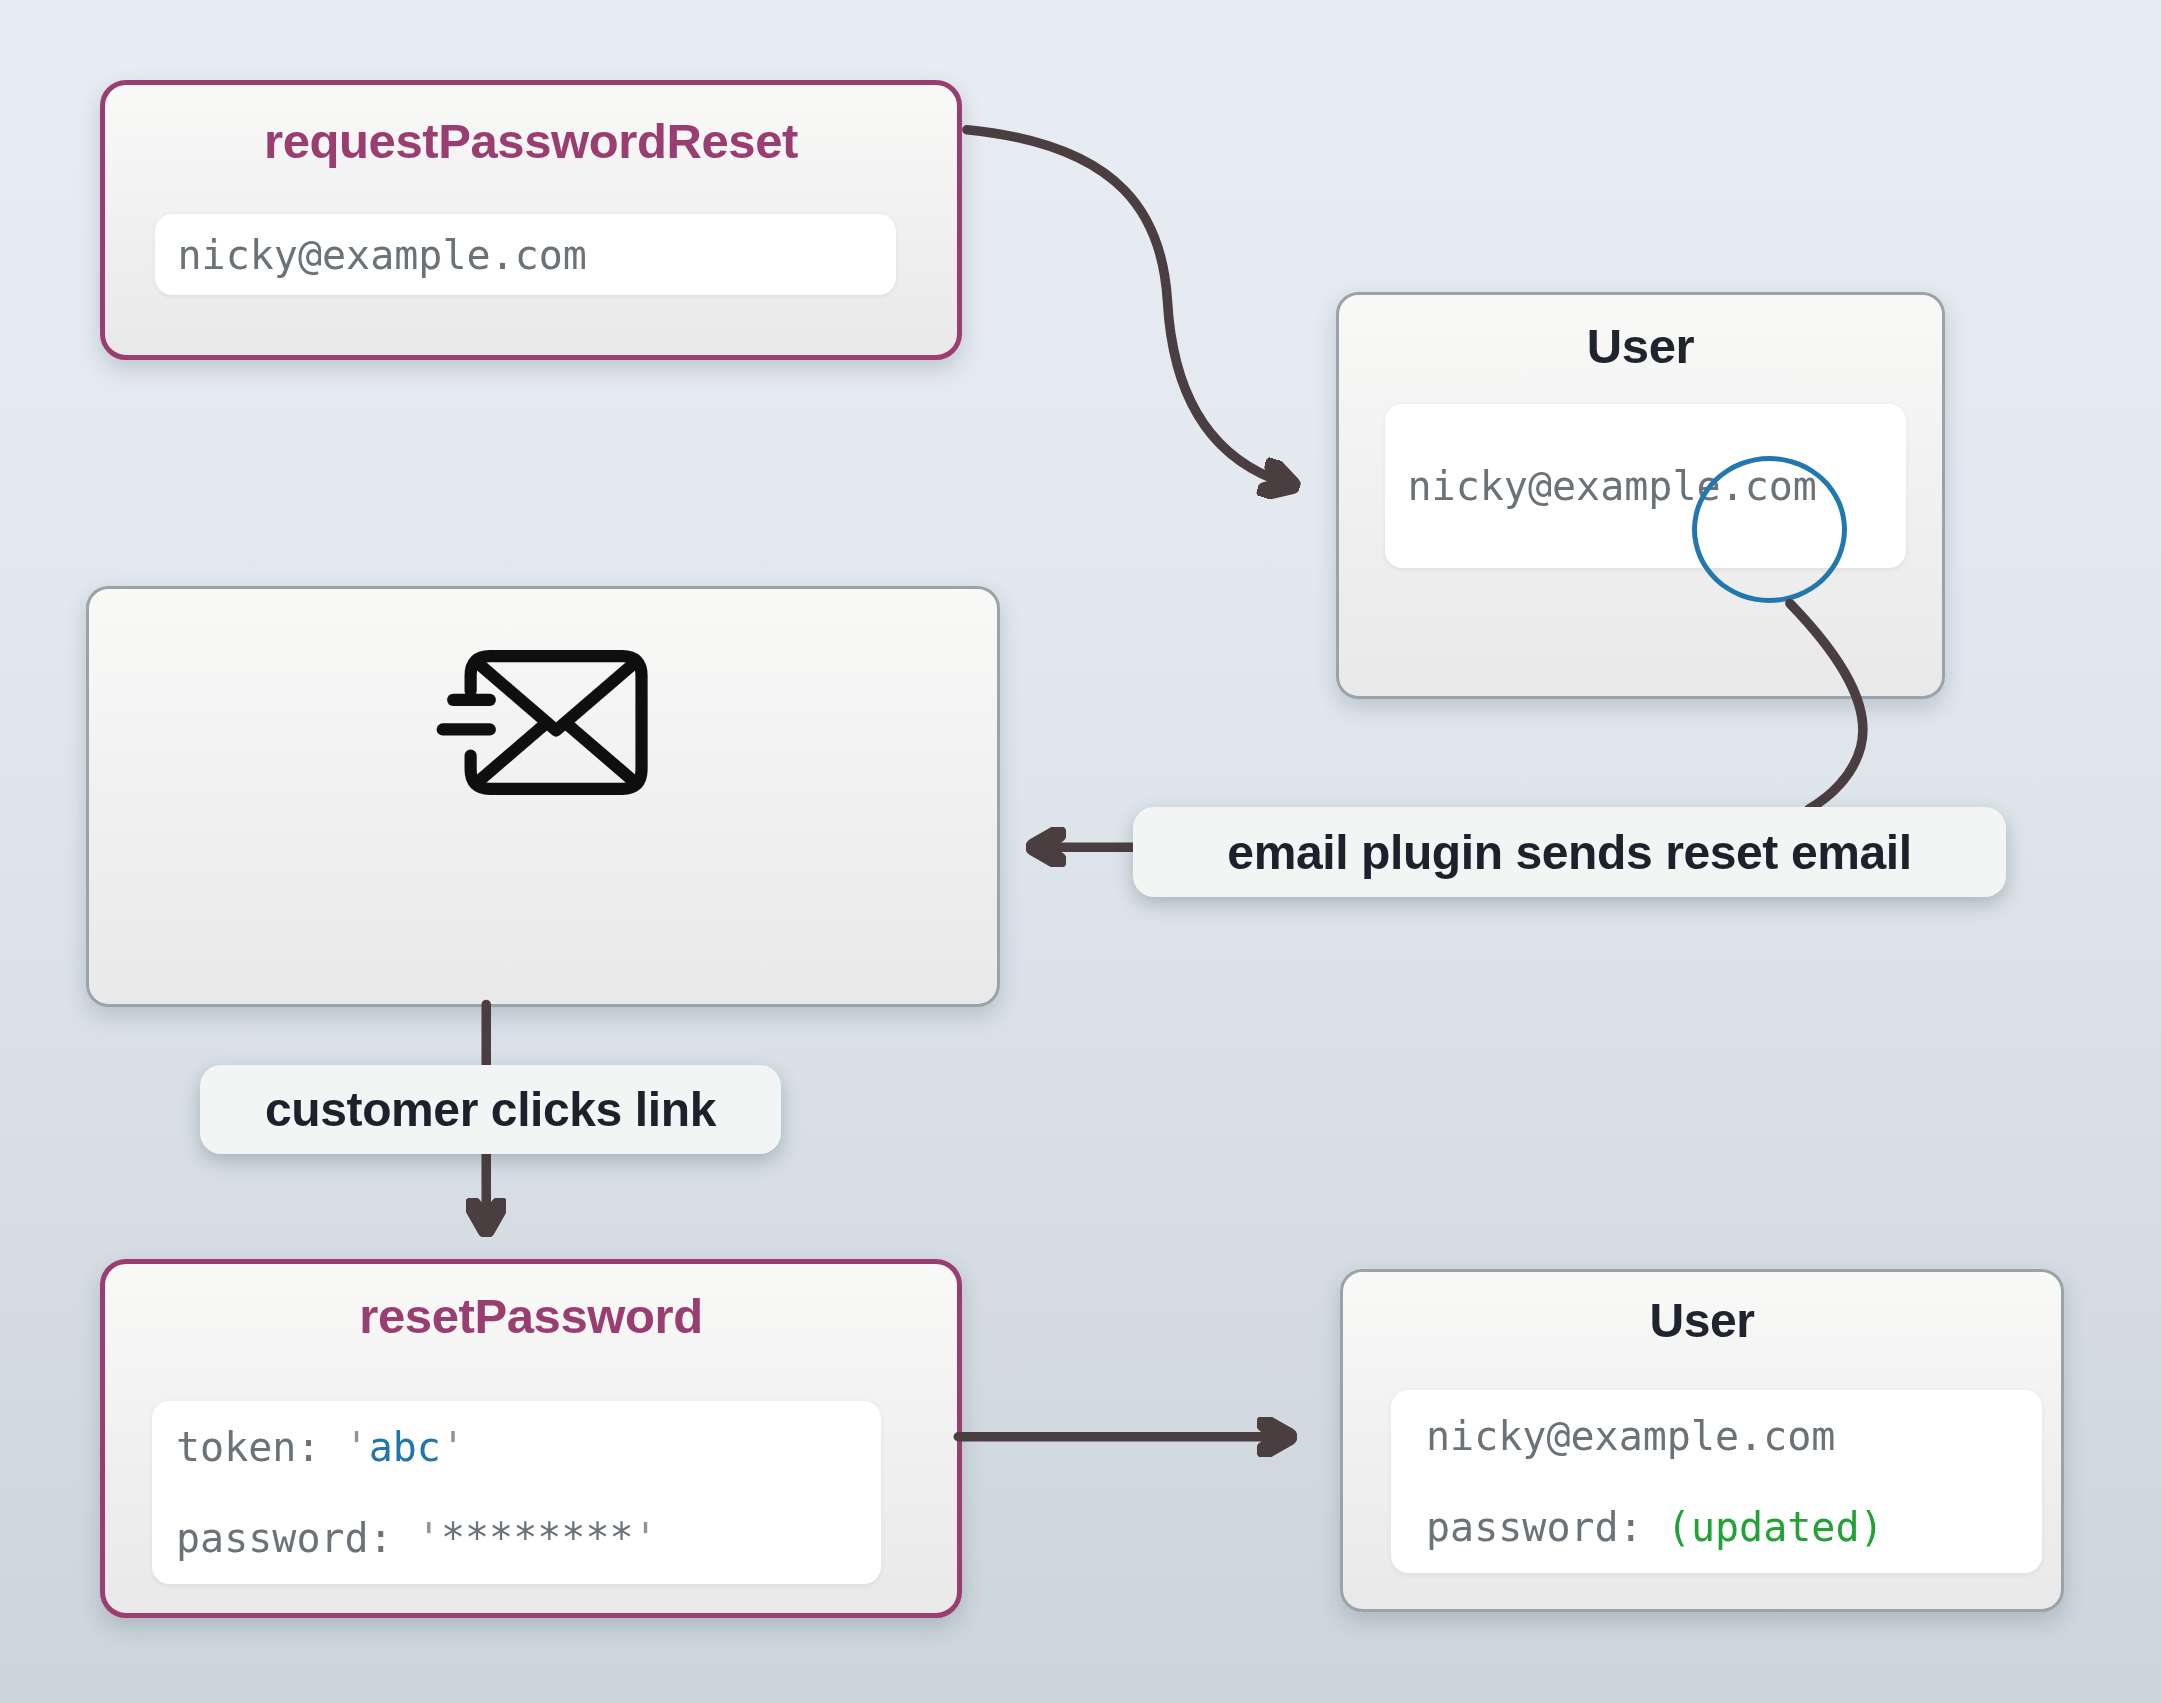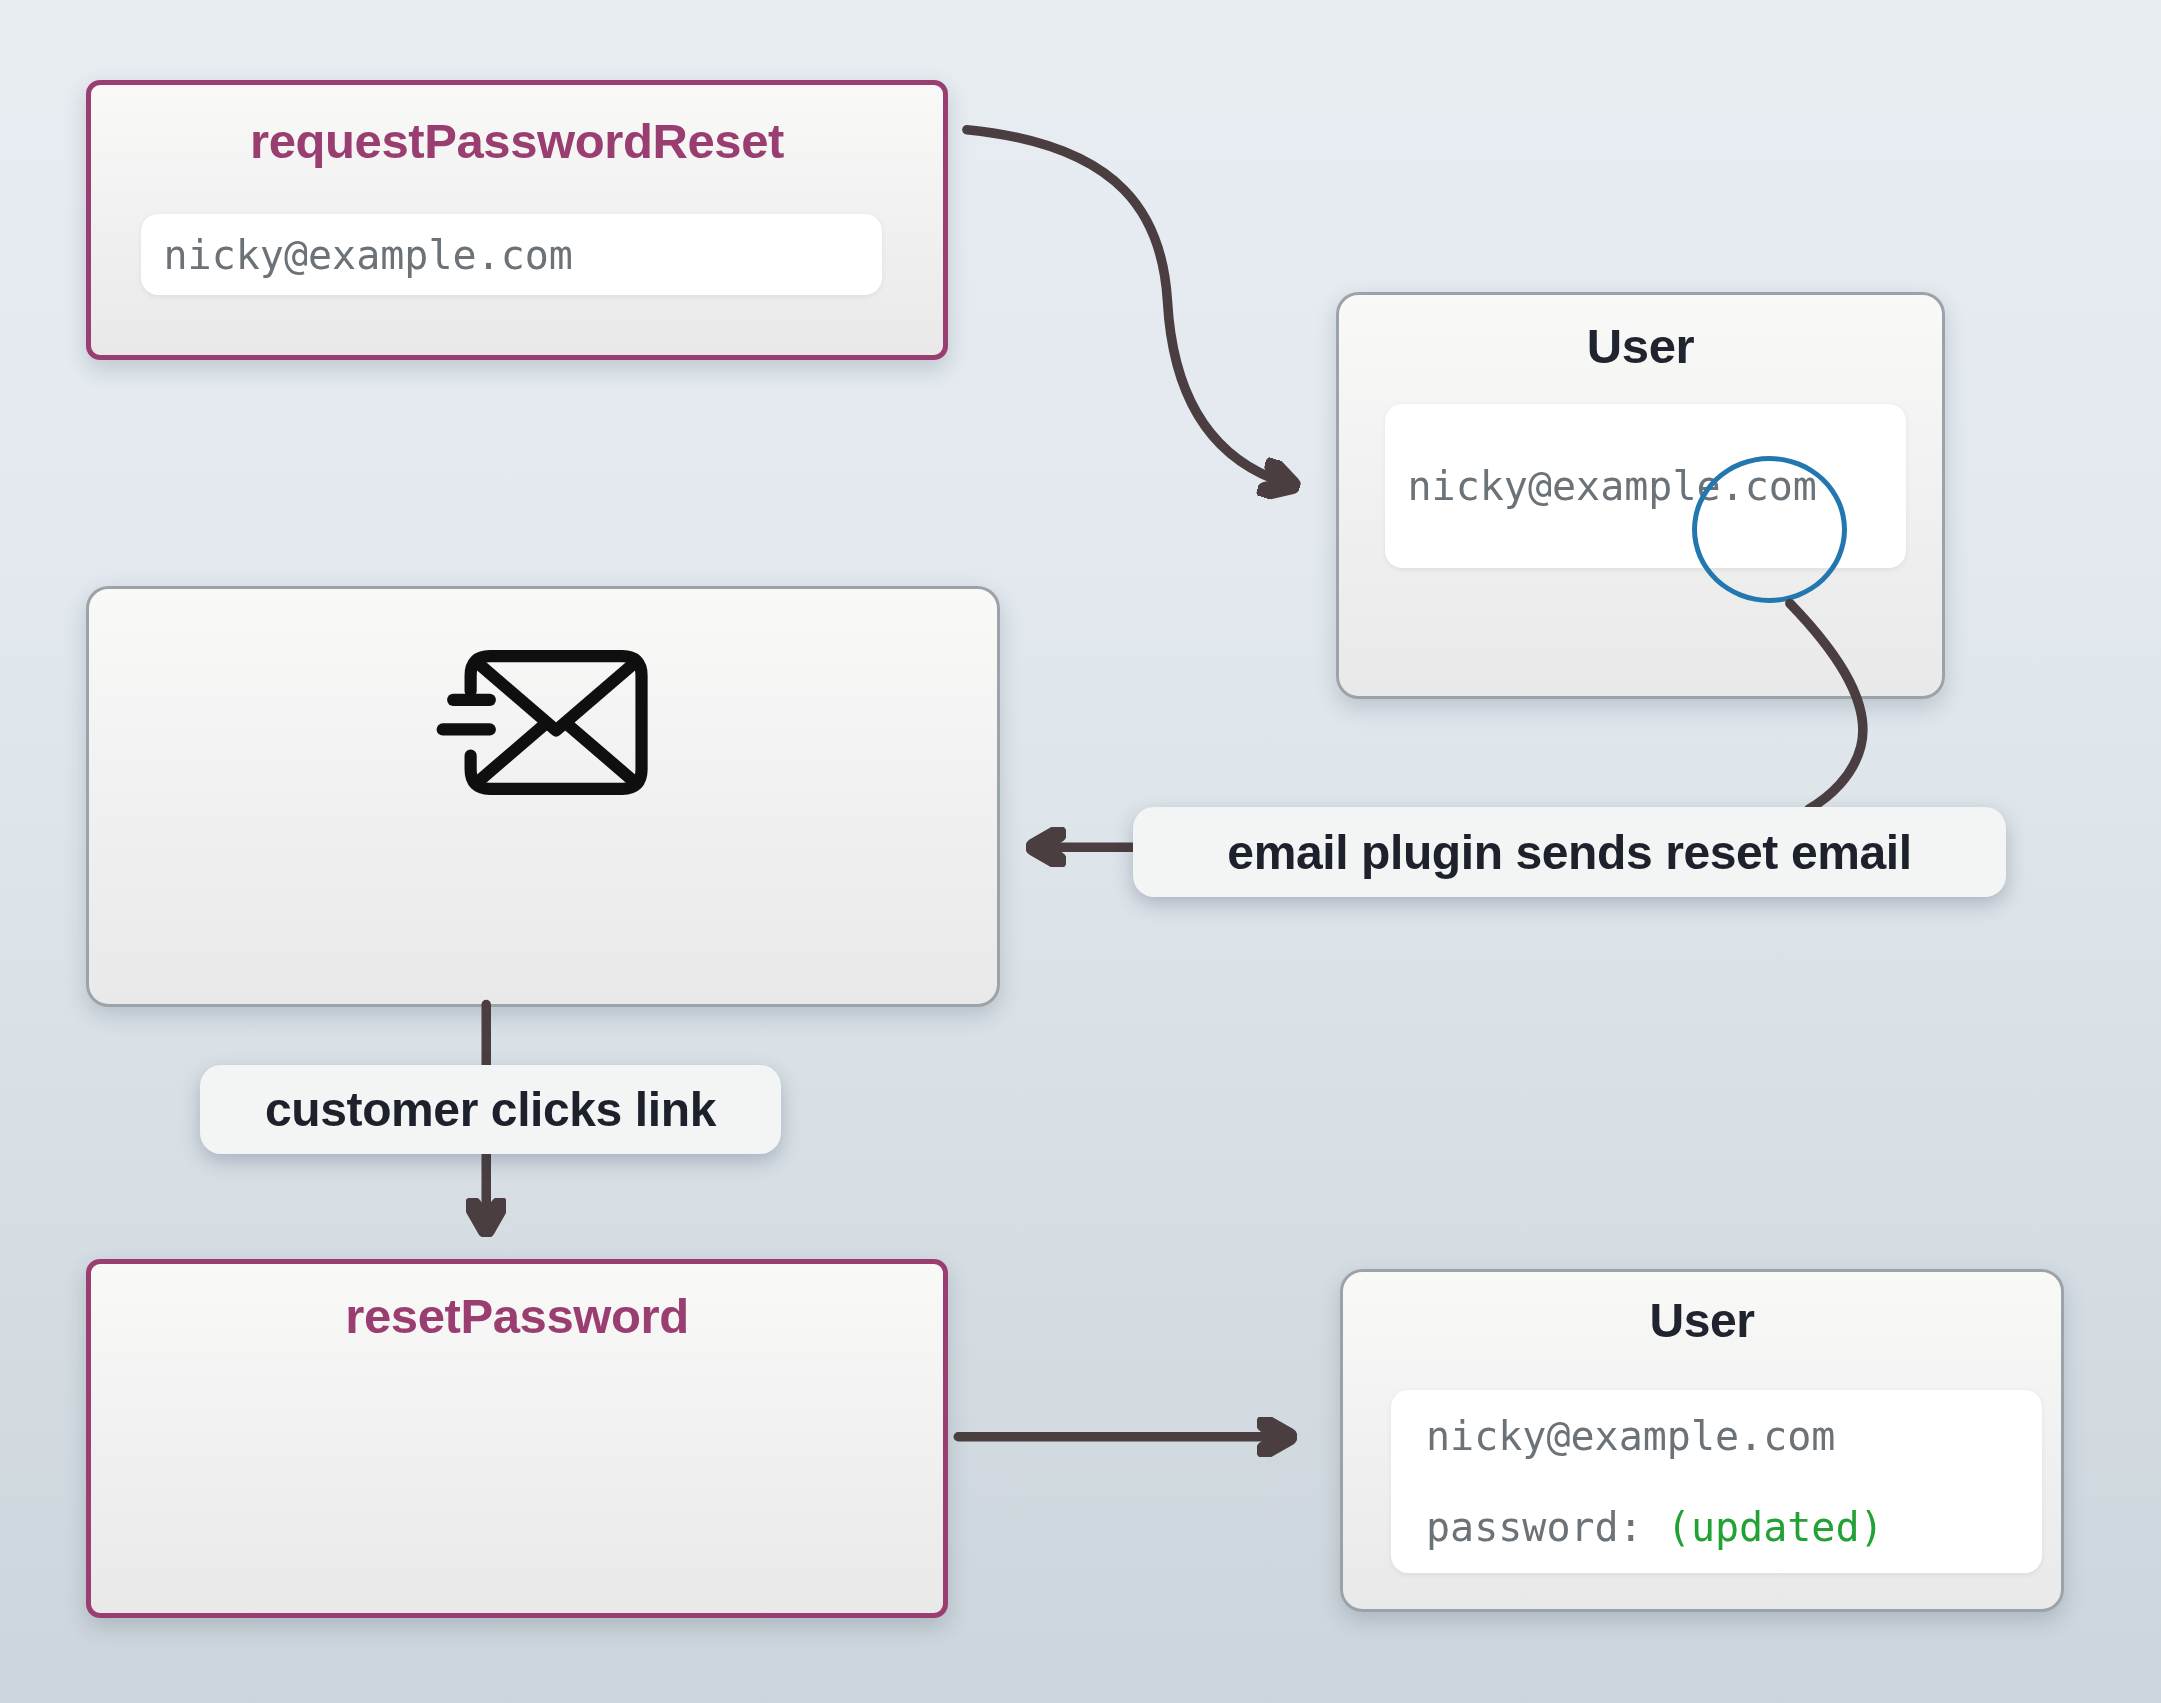--- a/index.html
+++ b/index.html
@@ -7,21 +7,21 @@
     position:relative;width:2162px;height:1703px;overflow:hidden;
     background:linear-gradient(180deg,#e8edf2 0%,#e3e9ef 30%,#d8e0e6 65%,#ccd5db 100%);
     font-family:"Liberation Sans",sans-serif;
   }
   
   .node{
     position:absolute;z-index:1;
     background:linear-gradient(180deg,#f9f9f8 0%,#efefef 60%,#e9e9ea 100%);
     box-shadow:0 8.6px 22.5px rgba(45,60,80,.20);
   }
-  .node.magenta{border:5.2px solid #9a3e72;border-radius:14px;}
+  .node.magenta{border:5.2px solid #9a3e72;border-radius:26px;margin-left:14px;}
   .node.gray{border:3.5px solid #9ba3a9;border-radius:22.5px;}
   .node-title{display:block;text-align:center;font-weight:bold;letter-spacing:-0.4px;}
   .title-magenta{color:#9a3e72;font-size:49px;margin-top:28px;}
   .title-dark{color:#20242f;font-size:49px;}
   .field{
     position:absolute;background:#ffffff;border-radius:17.3px;
     font-family:"DejaVu Sans Mono",monospace;font-size:40px;color:#6b7278;
     display:flex;flex-direction:column;justify-content:space-around;
     box-shadow:0 1.7px 5.2px rgba(60,70,85,.08);
   }
@@ -96,20 +96,24 @@
   <div class="label" style="left:1133px;top:807px;width:873px;height:90px;">
     <span>email plugin sends reset email</span>
   </div>
 
   <div class="label" style="left:200px;top:1065px;width:581px;height:89px;">
     <span>customer clicks link</span>
   </div>
 
   <div class="node magenta" style="left:86px;top:1259px;width:852px;height:349px;">
     <span class="node-title title-magenta" style="margin-top:24px;">resetPassword</span>
+    <div class="field" style="left:47px;top:137px;width:705px;height:183px;padding-left:24px;">
+      <span class="row"><span>token: </span><span class="quote">'</span><span class="blue">abc</span><span class="quote">'</span></span>
+      <span class="row"><span>password: </span><span class="quote">'</span><span>********</span><span class="quote">'</span></span>
+    </div>
   </div>
 
   <div class="node gray" style="left:1340px;top:1269px;width:718px;height:337px;">
     <span class="node-title title-dark" style="margin-top:21px;font-size:48px;">User</span>
     <div class="field" style="left:48px;top:118px;width:616px;height:183px;padding-left:35px;">
       <span class="row">nicky@example.com</span>
       <span class="row"><span>password: </span><span class="green">(updated)</span></span>
     </div>
   </div>
 

